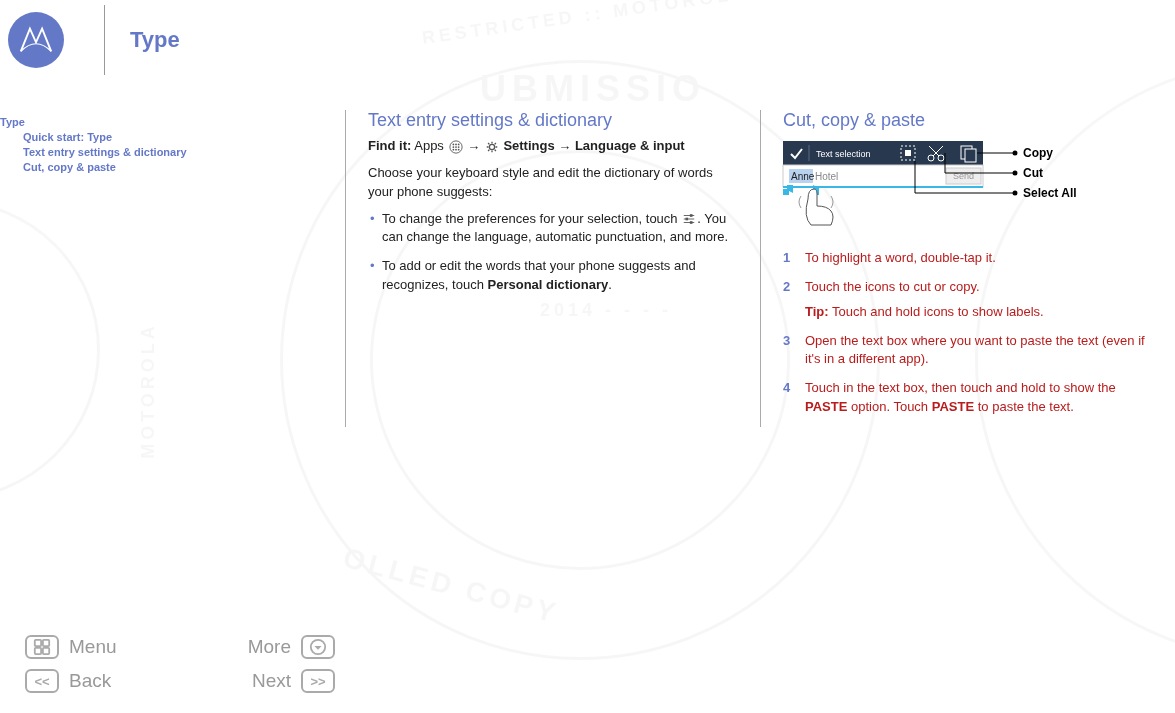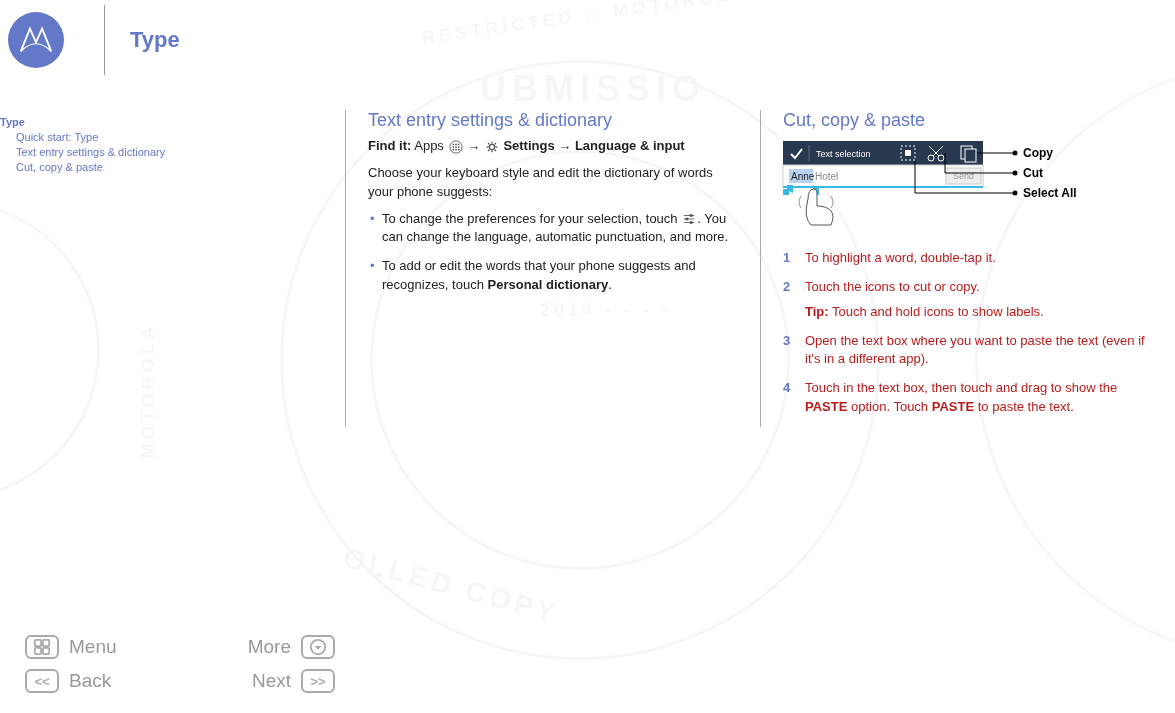--- a/index.html
+++ b/index.html
@@ -77,23 +77,23 @@
     }
     .sidebar-heading {
       font-size: 11px;
       font-weight: bold;
       color: #6478c8;
       margin: 0;
       line-height: 1.35;
     }
     .sidebar-item {
       font-size: 11px;
-      font-weight: normal;
-      color: #6478c8;
-      padding-left: 16px;
+      font-weight: bold;
+      color: #6478c8;
+      padding-left: 23px;
       line-height: 1.35;
       cursor: default;
     }
 
     .column {
       border-left: 1px solid #aaa;
       padding: 0 22px;
     }
     .col-left { width: 415px; }
     .col-right { width: 415px; }
@@ -347,21 +347,21 @@
     <ol class="ol">
       <li>
         <span>To highlight a word, double-tap it.</span>
       </li>
       <li>
         <span>Touch the icons to cut or copy.</span>
         <div class="sub"><strong>Tip:</strong><span> Touch and hold icons to show labels.</span></div>
       </li>
       <li>Open the text box where you want to paste the text (even if it's in a different app).</li>
       <li>
-        <span>Touch in the text box, then touch and drag to show the </span><strong>PASTE</strong><span> option. Touch </span><strong>PASTE</strong><span> to paste the text.</span>
+        <span>Touch in the text box, then touch and hold to show the </span><strong>PASTE</strong><span> option. Touch </span><strong>PASTE</strong><span> to paste the text.</span>
       </li>
     </ol>
   </div>
 </div>
 
 <div class="bottom-nav">
   <div class="nav-row">
     <div class="nav-item">
       <div class="nav-icon circle-inside">
         <svg viewBox="0 0 20 20">

